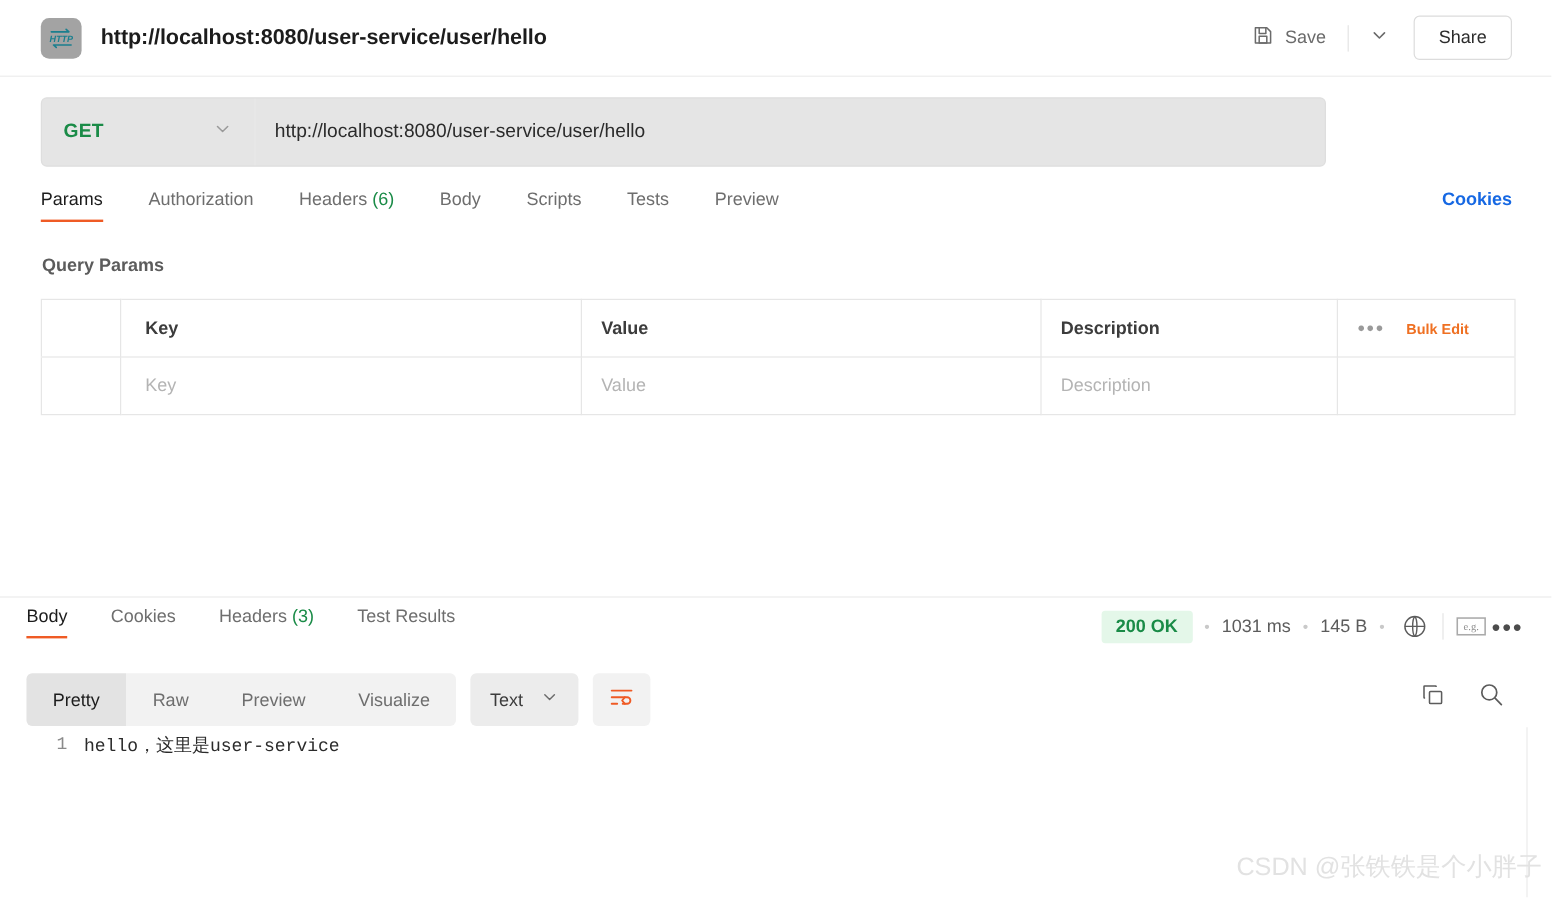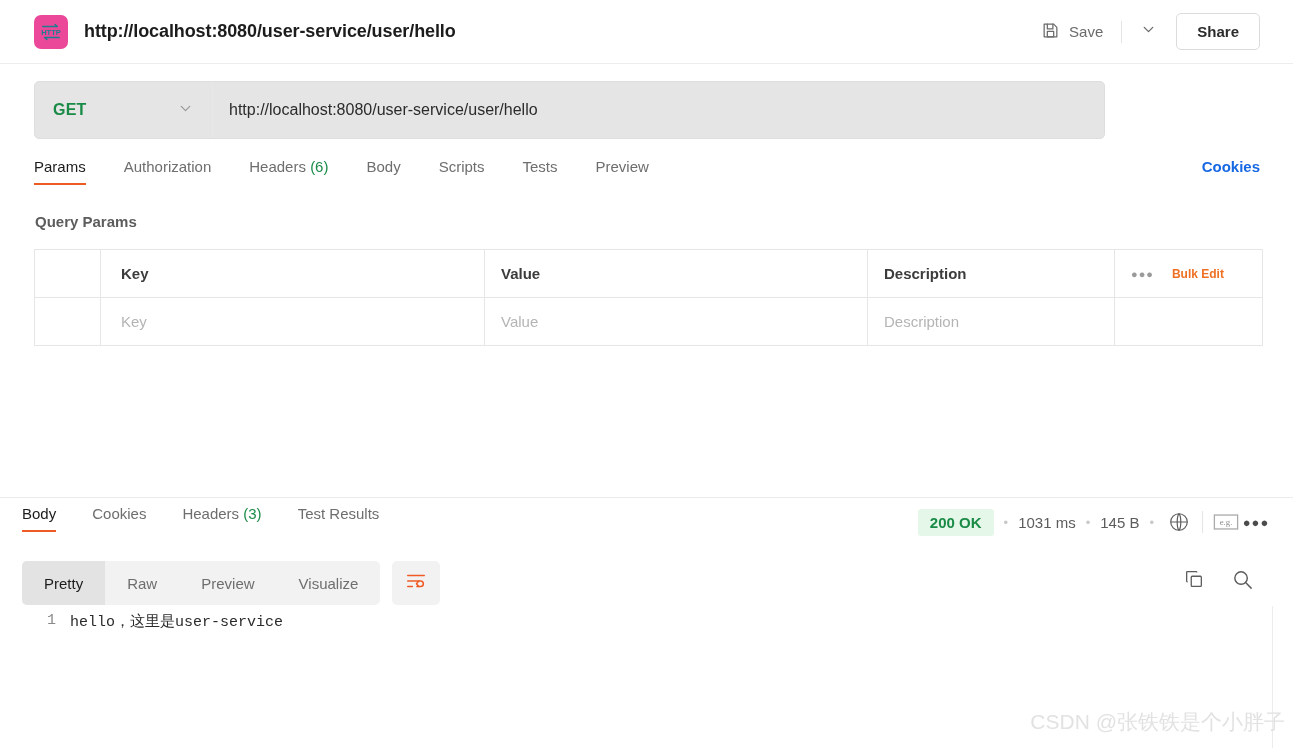--- a/index.html
+++ b/index.html
@@ -13,21 +13,21 @@
   }
   #app { position: relative; width: 1293px; height: 748px; background:#fff; }
 
   
   .topbar {
     position: absolute; left: 0; top: 0; width: 1293px; height: 64px;
     display: flex; align-items: center; border-bottom: 1px solid #ededed;
   }
   .http-badge {
     margin-left: 34px; width: 34px; height: 34px; border-radius: 7px;
-    background: #ec4899; display: flex; align-items: center; justify-content: center;
+    background: #a3a3a3; display: flex; align-items: center; justify-content: center; font-style: italic;
   }
   .req-title {
     margin-left: 16px; font-size: 18px; font-weight: bold; color: #1c1c1c;
     letter-spacing: -0.1px;
   }
   .topbar-right {
     margin-left: auto; display: flex; align-items: center; margin-right: 33px; gap: 0;
   }
   .save-btn {
     display: flex; align-items: center; gap: 9px; padding: 6px 10px;
@@ -35,21 +35,21 @@
     font-family: inherit;
   }
   .vdiv { width: 1px; height: 22px; background: #e4e4e4; margin: 0 8px; }
   .caret-btn {
     width: 36px; height: 36px; display: flex; align-items: center; justify-content: center;
     cursor: pointer; color: #6b6b6b;
   }
   .share-btn {
     margin-left: 10px; border: 1px solid #dcdcdc; border-radius: 5px;
     padding: 9px 20px; font-size: 15px; color: #2c2c2c; background: #fff;
-    cursor: pointer; font-family: inherit; font-weight: bold;
+    cursor: pointer; font-family: inherit;
   }
 
   
   .urlrow { position: absolute; left: 34px; top: 81px; display: flex; align-items: stretch; }
   .url-input-group {
     display: flex; align-items: stretch; width: 1071px; height: 58px;
     border: 1px solid #dedede; border-radius: 5px; overflow: hidden; background: #e5e5e5;
   }
   .method-sel {
     width: 178px; display: flex; align-items: center; padding: 0 18px;
@@ -326,20 +326,28 @@
     </div>
   </div>
 
   <div class="resp-toolbar">
     <div class="seg">
       <div class="seg-item active">Pretty</div>
       <div class="seg-item">Raw</div>
       <div class="seg-item">Preview</div>
       <div class="seg-item">Visualize</div>
     </div>
+    <div class="fmt-sel">
+      <span>Text</span>
+      <span>
+        <svg width="16" height="16" viewBox="0 0 24 24" fill="none" stroke="#6b6b6b" stroke-width="1.8" stroke-linecap="round" stroke-linejoin="round">
+            <path d="M6 9l6 6 6-6"></path>
+          </svg>
+      </span>
+    </div>
     <div class="wrap-btn">
       <span>
         <svg width="22" height="22" viewBox="0 0 24 24" fill="none" stroke="#ef5b25" stroke-width="1.7" stroke-linecap="round" stroke-linejoin="round">
           <path d="M3 6h18"></path>
           <path d="M3 12h14a3 3 0 0 1 0 6h-4"></path>
           <path d="M3 18h5"></path>
           <path d="M15 15l-2.5 3 2.5 3" transform="translate(0,-3)"></path>
         </svg>
       </span>
     </div>

